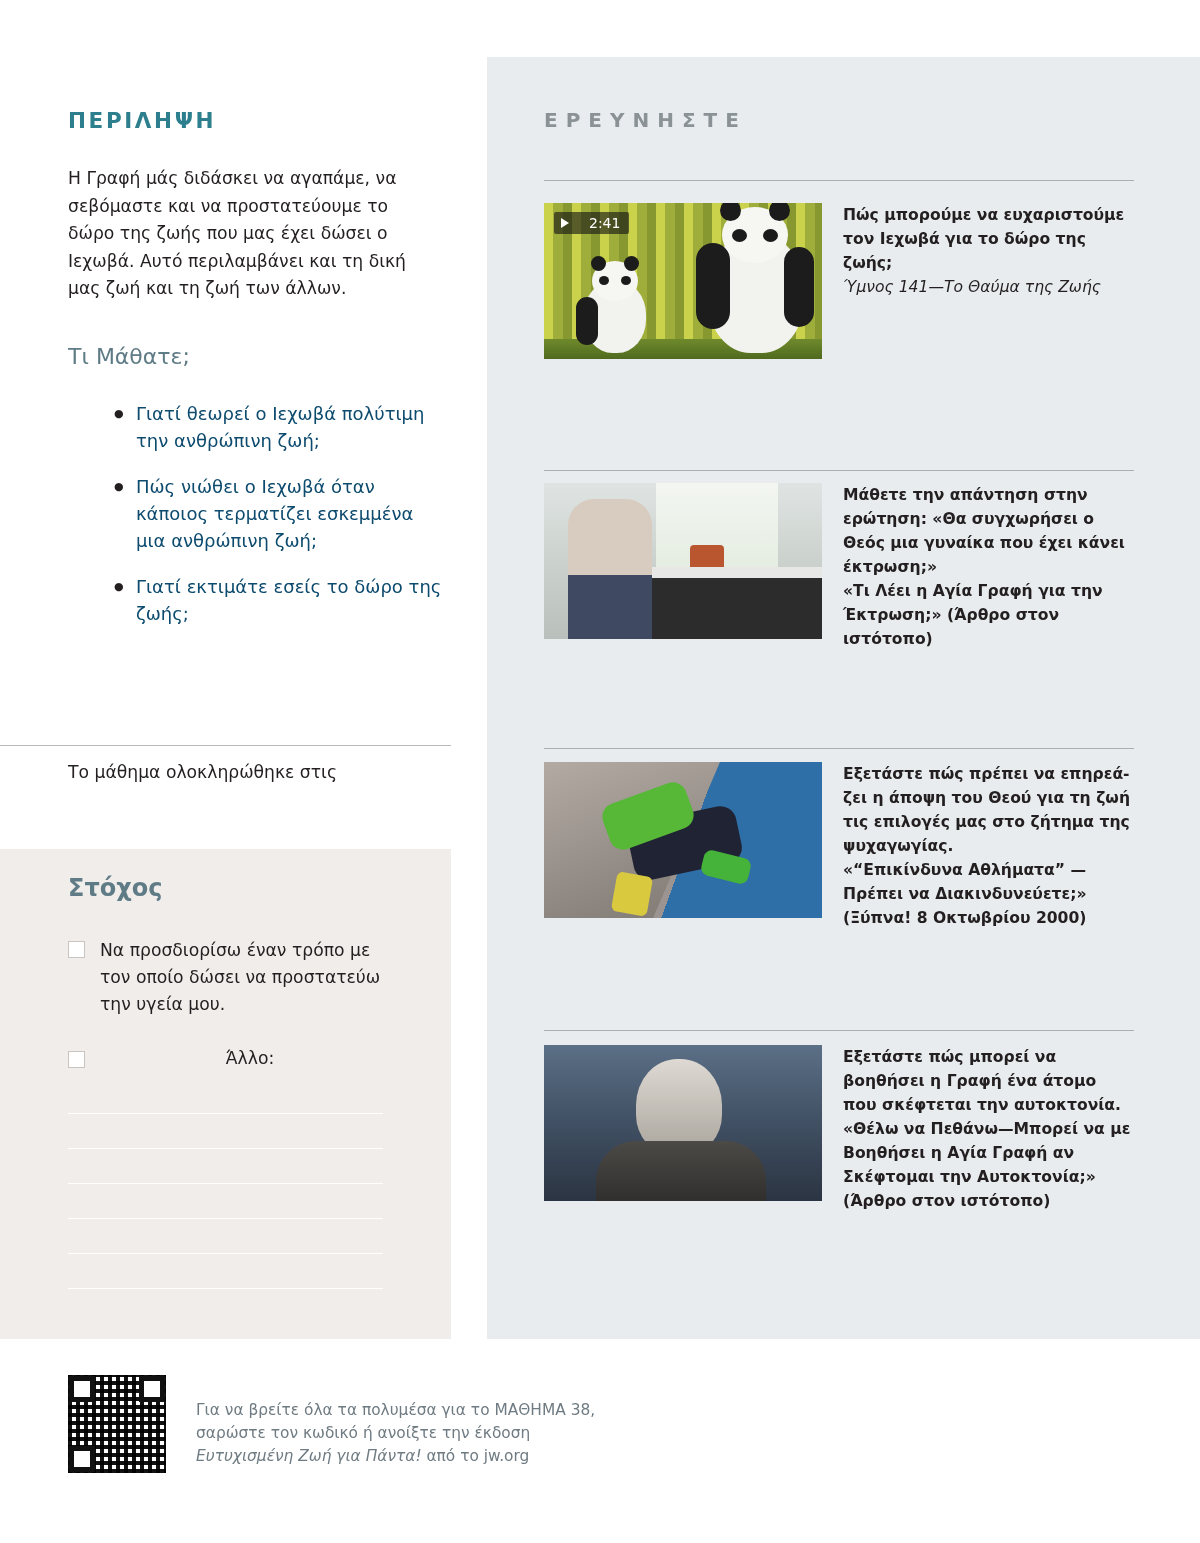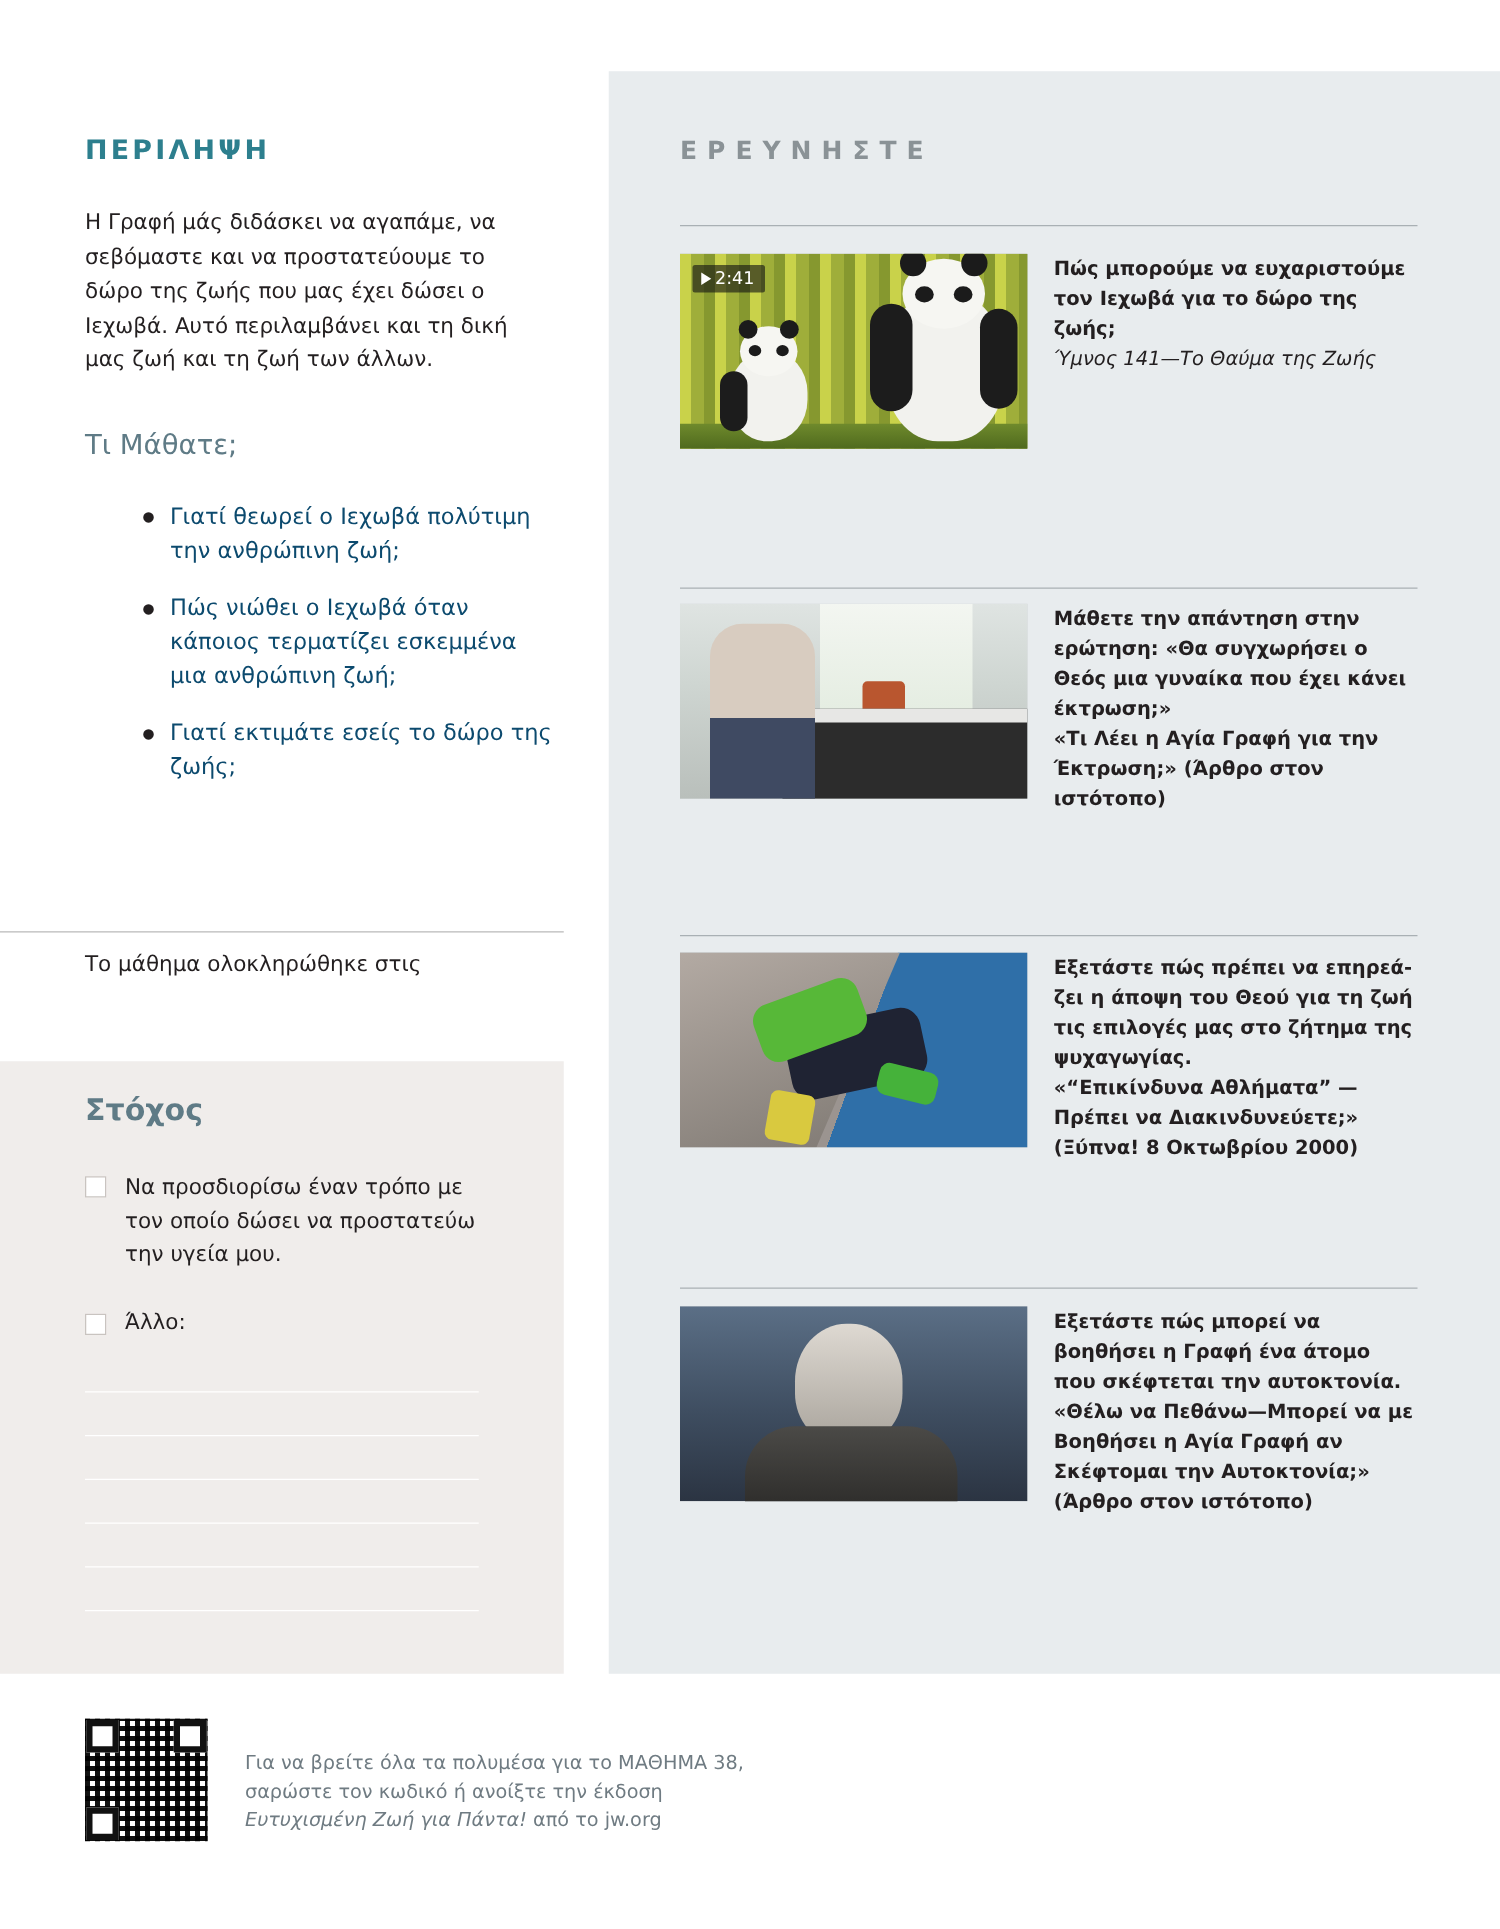--- a/index.html
+++ b/index.html
@@ -107,21 +107,21 @@
     color: #5f7b86;
     font-weight: bold;
   }
   .goal-item {
     position: absolute;
     font-size: 17.2px;
     line-height: 27px;
     color: #231f20;
   }
   .goal-item.one { left: 100px; top: 937px; width: 300px; }
-  .goal-item.two { left: 100px; top: 1045px; width: 300px; }
+  .goal-item.two { left: 100px; top: 1045px; width: 300px; text-align: center; }
   .checkbox {
     position: absolute;
     width: 17px; height: 17px;
     background: #ffffff;
     border: 1px solid #c9c4c0;
   }
   .checkbox.one { left: 68px; top: 941px; }
   .checkbox.two { left: 68px; top: 1051px; }
 
   .write-line {
@@ -168,21 +168,21 @@
   
   .video-badge {
     position: absolute;
     left: 10px; top: 9px;
     background: rgba(20,20,20,0.62);
     color: #ffffff;
     font-size: 14px;
     padding: 3px 9px 3px 7px;
     display: flex;
     align-items: center;
-    gap: 3px;
+    gap: 20px;
     border-radius: 2px;
   }
   .play-tri {
     width: 0; height: 0;
     border-left: 8px solid #ffffff;
     border-top: 5px solid transparent;
     border-bottom: 5px solid transparent;
   }
 
   

